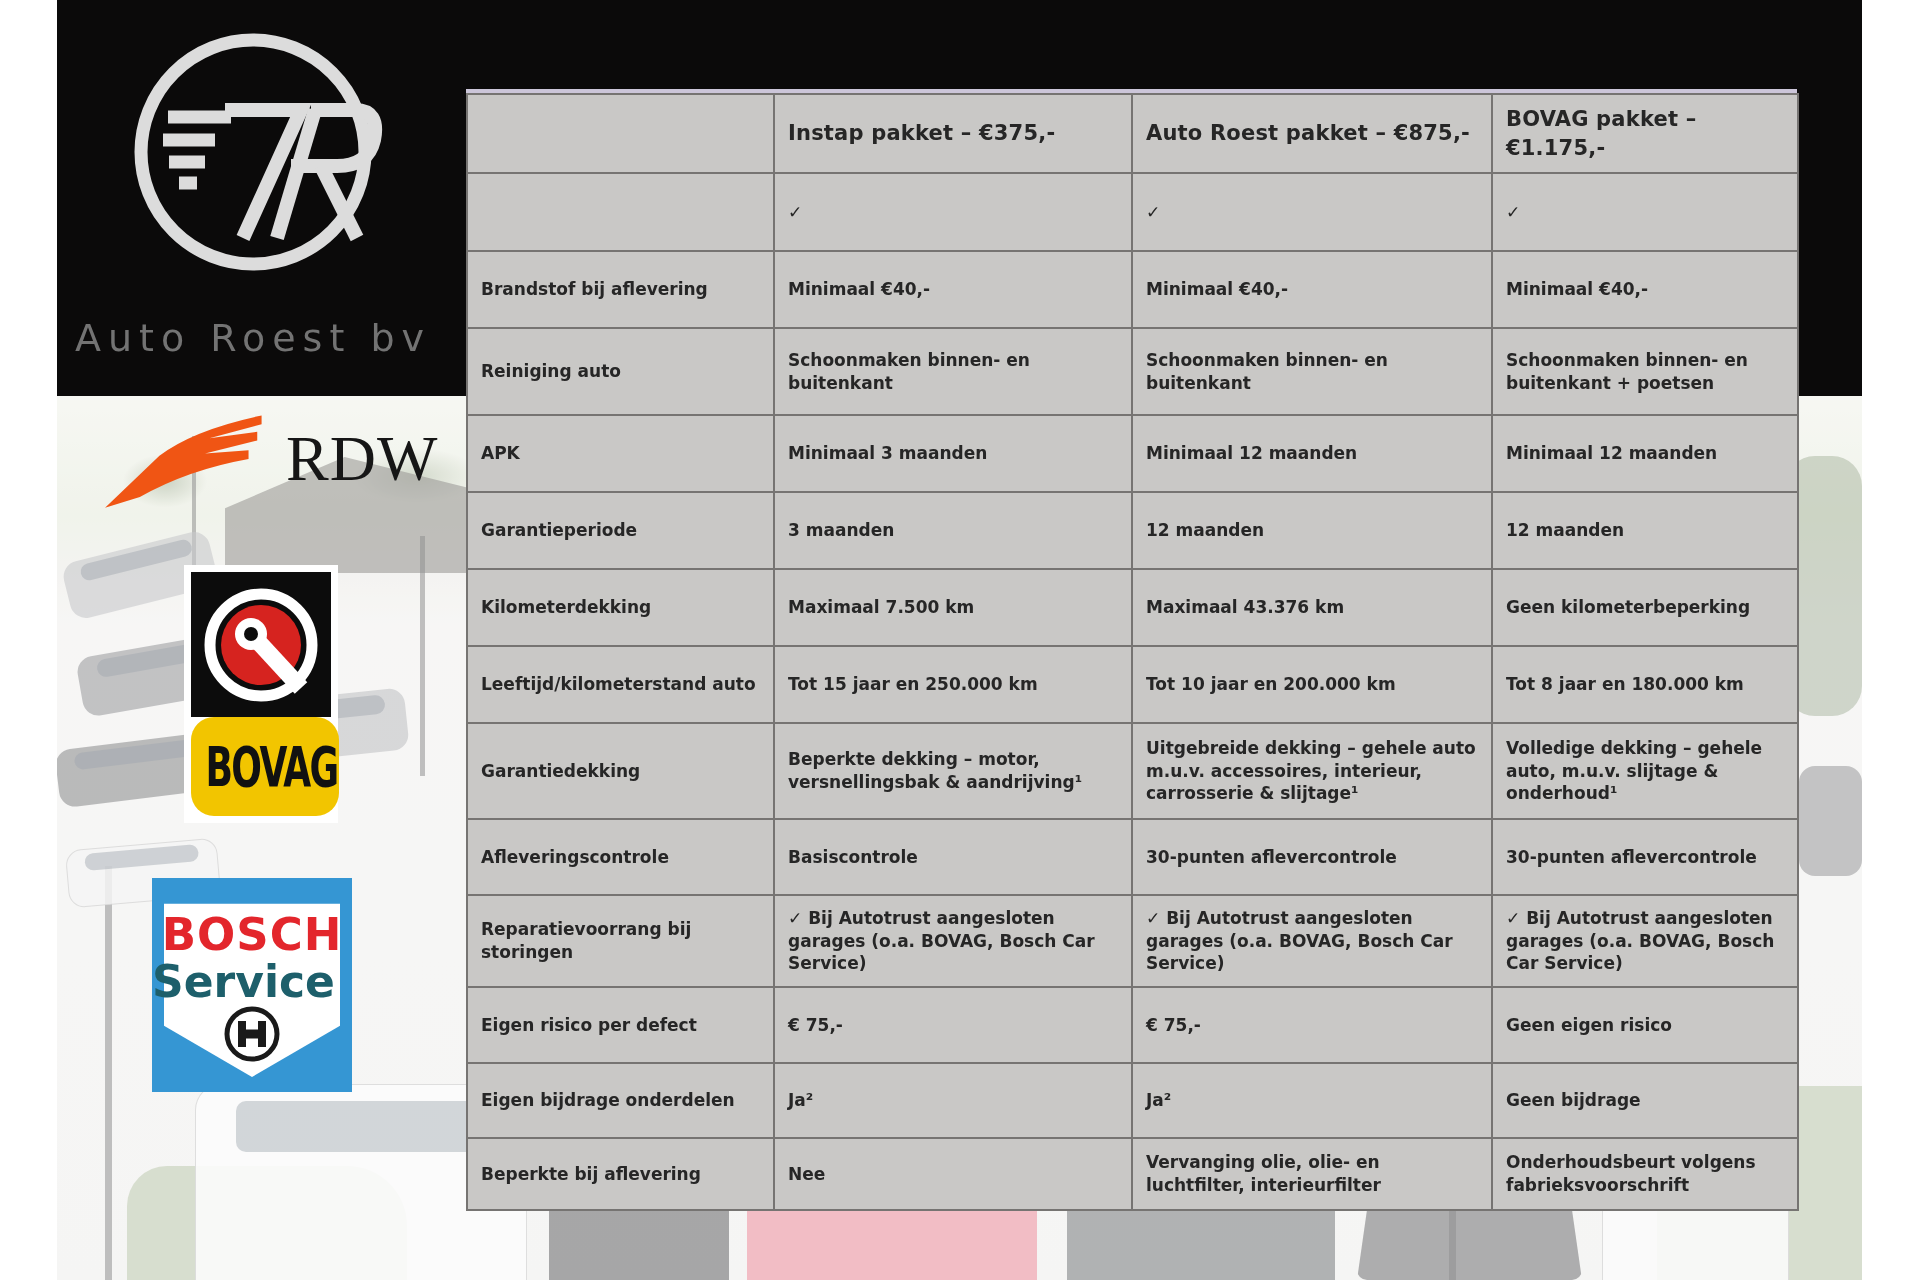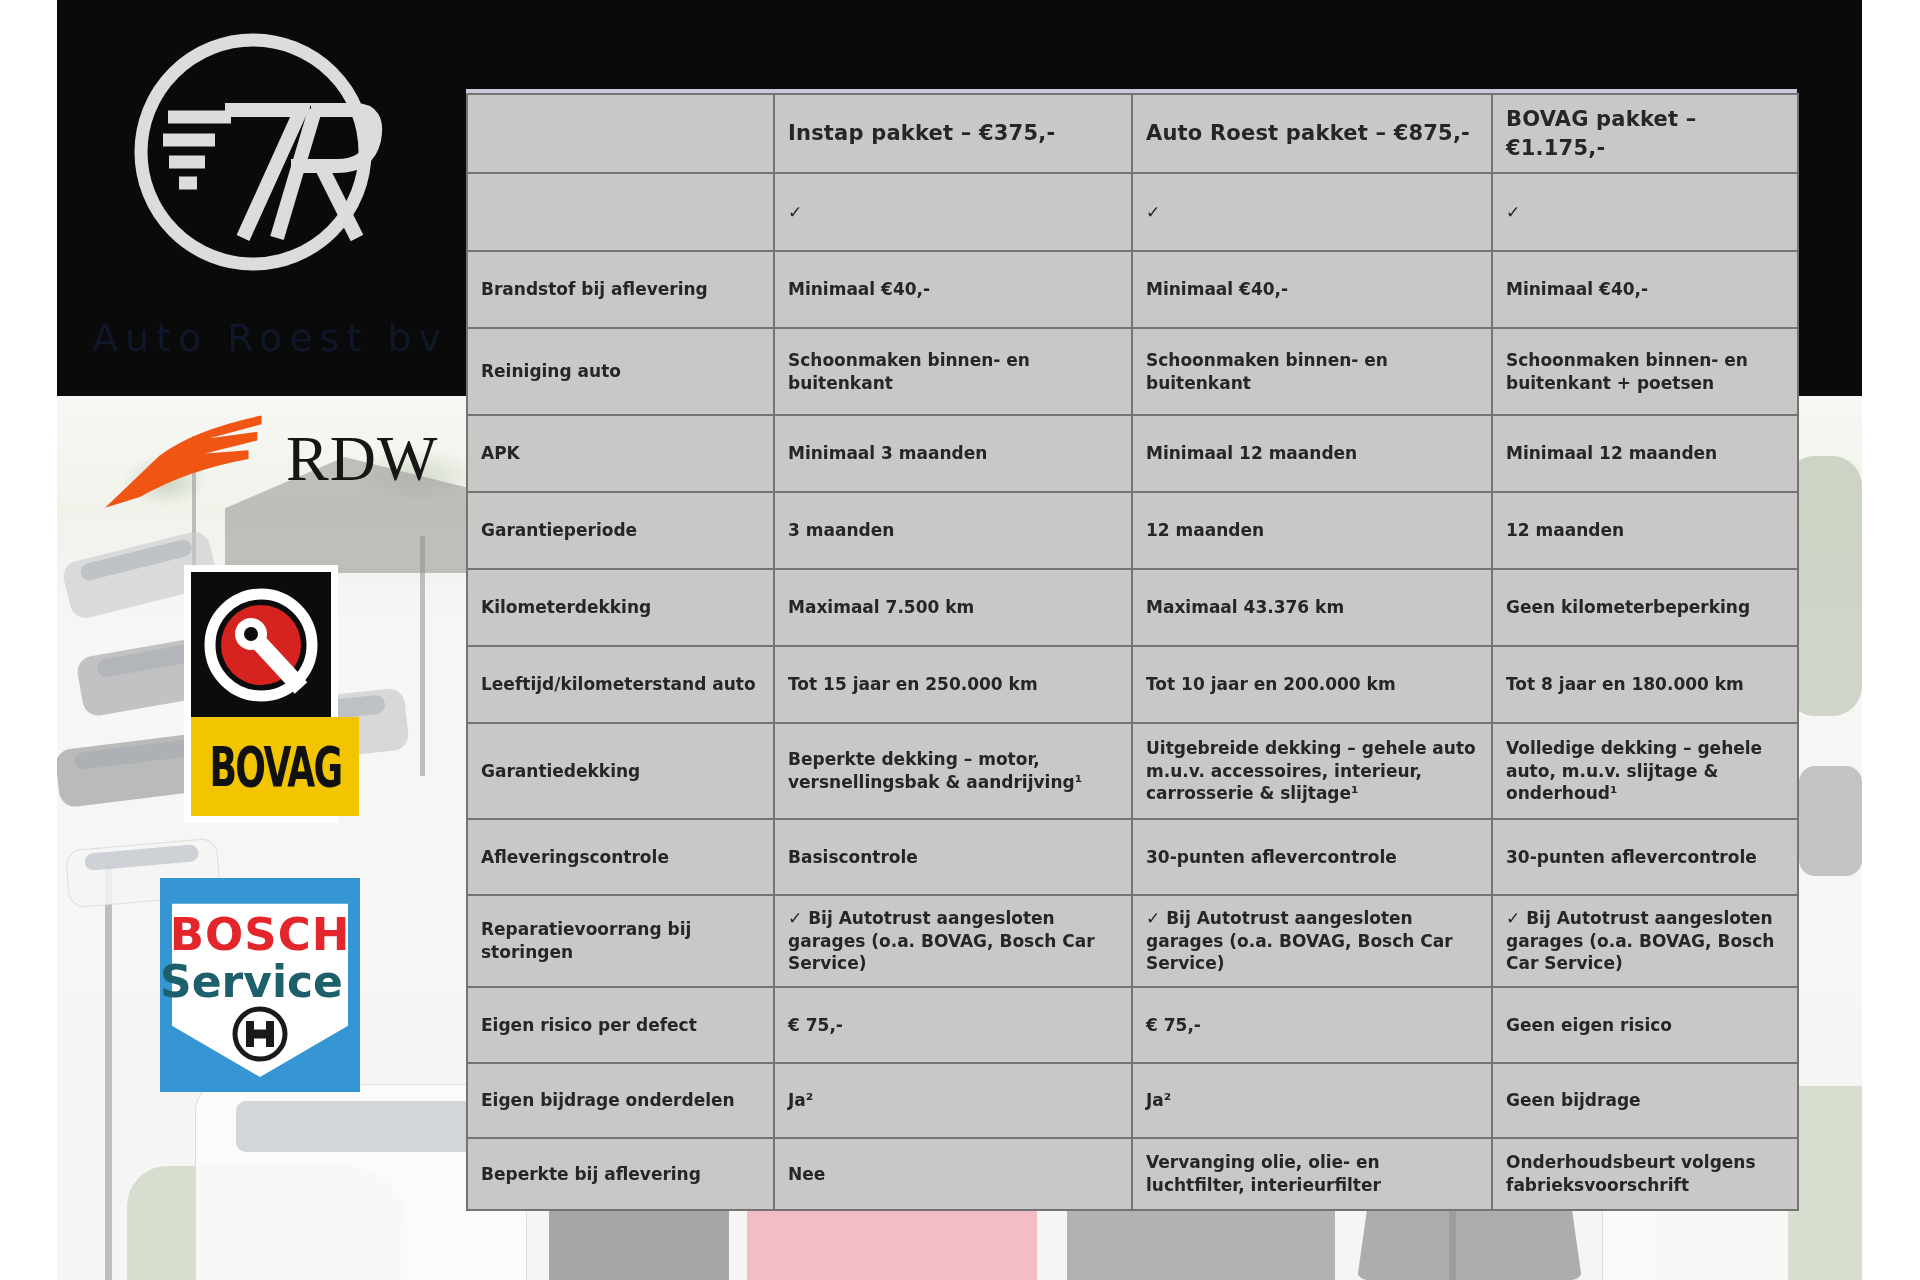--- a/index.html
+++ b/index.html
@@ -21,37 +21,37 @@
   .right-trees{position:absolute;left:1728px;top:60px;width:77px;height:260px;border-radius:30px;
                background:rgba(88,112,70,.5);}
   .grass{position:absolute;background:rgba(122,148,92,.5);}
   .pole{position:absolute;width:7px;background:rgba(44,44,44,.55);}
   .car{position:absolute;border-radius:16px;}
   .car .glass{position:absolute;left:12%;right:12%;top:8%;height:30%;border-radius:10px;background:rgba(70,85,100,.45);}
   .wash{position:absolute;left:0;top:0;right:0;bottom:0;background:rgba(255,255,255,.48);}
 
   
   .ar-logo{position:absolute;left:123px;top:20px;width:260px;height:264px;z-index:3;}
-  .ar-name{position:absolute;left:90px;top:316px;width:360px;z-index:3;text-align:center;
-           color:#0f172a;font-size:38px;font-weight:500;letter-spacing:7px;white-space:nowrap;}
+  .ar-name{position:absolute;left:73px;top:316px;width:360px;z-index:3;text-align:center;
+           color:#737373;font-size:38px;font-weight:500;letter-spacing:7px;white-space:nowrap;}
 
   
   .rdw{position:absolute;left:98px;top:410px;width:330px;height:120px;z-index:3;}
   .rdw-text{position:absolute;left:172px;top:12px;font-family:"Liberation Serif","DejaVu Serif",serif;
             font-size:64px;color:#161616;letter-spacing:1px;margin-left:16px;}
 
   
   .bovag{position:absolute;left:184px;top:565px;width:154px;height:258px;z-index:3;background:#ffffff;
          box-sizing:border-box;padding:7px;}
   .bovag-top{position:relative;width:140px;height:145px;background:#0c0c0c;}
-  .bovag-bottom{width:168px;height:99px;background:#f2c500;display:flex;align-items:center;justify-content:center;}
+  .bovag-bottom{width:148px;height:99px;background:#f2c500;display:flex;align-items:center;border-radius:23px;}
   .bovag-word{font-size:44px;font-weight:bold;color:#111;transform:scale(.82,1.25);letter-spacing:-2px;}
 
   
-  .bosch{position:absolute;left:160px;top:878px;width:200px;height:214px;z-index:3;background:#3596d3;}
+  .bosch{position:absolute;left:152px;top:878px;width:200px;height:214px;z-index:3;background:#3596d3;}
   .bosch-shield{position:absolute;left:0;top:0;width:200px;height:214px;background:#ffffff;
                 clip-path:polygon(6% 12%,94% 12%,94% 69%,50% 93%,6% 69%);}
   .bosch-word{position:absolute;left:0;top:30px;width:200px;text-align:center;font-size:45px;font-weight:bold;
               color:#e3262c;letter-spacing:1px;}
   .service-word{position:absolute;left:0;top:78px;width:200px;font-size:44px;font-weight:bold;
                 color:#1d5f6b;}
   .armature{position:absolute;left:70px;top:126px;}
 
   
   .tablewrap{position:absolute;left:466px;top:89px;width:1331px;z-index:5;}

